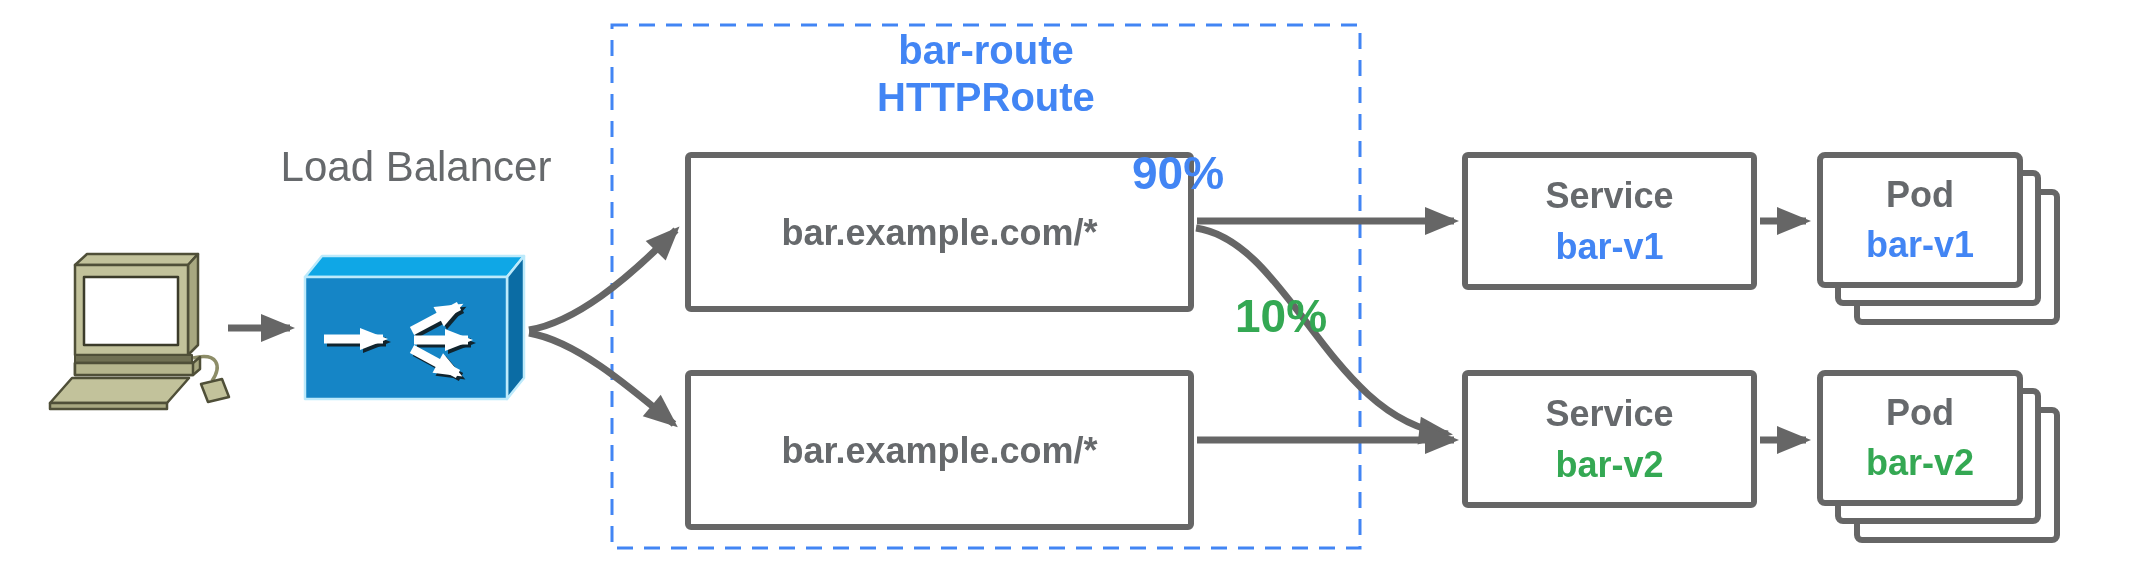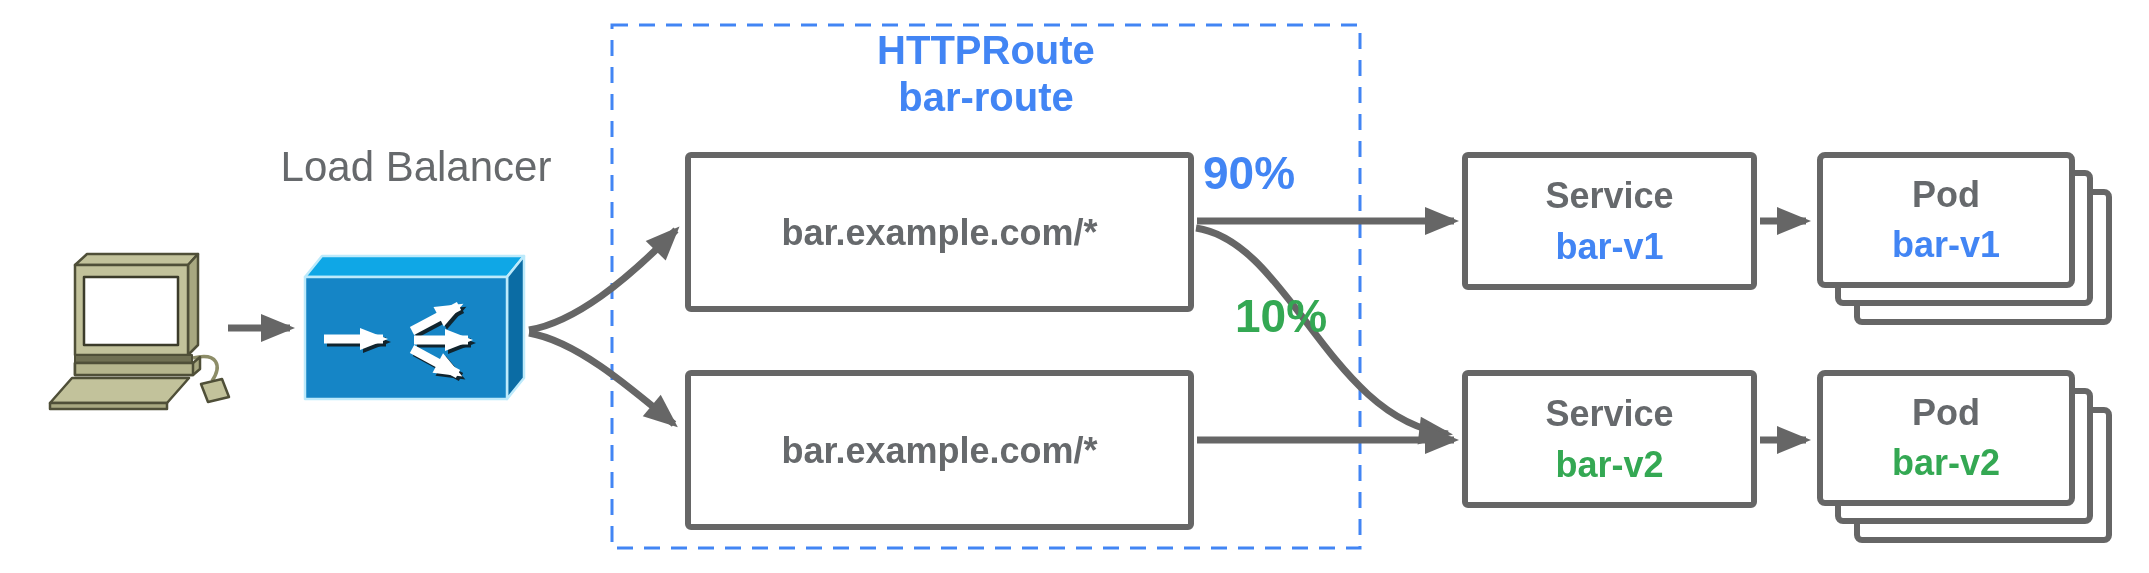--- a/index.html
+++ b/index.html
@@ -27,42 +27,42 @@
   .accent-green{color:var(--green,#34A853) !important;}
 
   .rule-box{left:685px;width:509px;height:160px;}
   #rule1{top:152px;}
   #rule2{top:370px;}
 
   .svc-box{left:1462px;width:295px;height:138px;}
   #svc1{top:152px;}
   #svc2{top:370px;}
 
-  .pod-stack{position:absolute;left:1817px;width:258px;height:136px;}
+  .pod-stack{position:absolute;left:1817px;width:206px;height:136px;}
   #pod1{top:152px;}
   #pod2{top:370px;}
   .pod-card{
     position:absolute;left:0;top:0;width:100%;height:100%;box-sizing:border-box;
     background:#fff;border:6px solid var(--gray-border,#666);border-radius:8px;
   }
   .pod-card.l3{transform:translate(37px,37px);}
   .pod-card.l2{transform:translate(18px,18px);}
   .pod-card.front{display:flex;flex-direction:column;align-items:center;justify-content:center;text-align:center;}
   .pod-card.front .line{font-weight:bold;font-size:36px;line-height:50px;color:var(--gray-text);white-space:nowrap;}
 
   .lb-label{
     position:absolute;left:216px;top:143px;width:400px;text-align:center;
     font-weight:normal;font-size:42px;color:var(--gray-text);white-space:nowrap;
   }
   .group-title{
     position:absolute;left:612px;top:27px;width:748px;text-align:center;
     font-weight:bold;font-size:40px;line-height:47px;color:var(--blue);
   }
   .weight{position:absolute;font-weight:bold;font-size:46px;line-height:48px;white-space:nowrap;}
-  #weight90{left:1203px;top:149px;}
+  #weight90{left:1132px;top:149px;}
   #weight10{left:1203px;top:292px;margin-left:32px;}
 </style>
 </head>
 <body>
 
 <div class="canvas">
 
   <svg class="underlay" viewBox="0 0 2149 573" xmlns="http://www.w3.org/2000/svg">
     <defs>
       <marker id="ah" viewBox="0 0 36 30" markerWidth="36" markerHeight="30" refX="30" refY="15" orient="auto" markerUnits="userSpaceOnUse">
@@ -120,22 +120,22 @@
     <line class="conn" x1="1197" y1="221" x2="1454" y2="221" marker-end="url(#ah)"></line>
     <path class="conn" d="M1196,228 C1290,242 1330,420 1448,434" marker-end="url(#ah)"></path>
     <line class="conn" x1="1197" y1="440" x2="1454" y2="440" marker-end="url(#ah)"></line>
     <line class="conn" x1="1760" y1="221" x2="1806" y2="221" marker-end="url(#ah)"></line>
     <line class="conn" x1="1760" y1="440" x2="1806" y2="440" marker-end="url(#ah)"></line>
   </svg>
 
   <div class="lb-label">Load Balancer</div>
 
   <div class="group-title">
+    <div>bar-route</div>
     <div>HTTPRoute</div>
-    <div>bar-route</div>
   </div>
 
   <div class="node rule-box" id="rule1">
     <div class="line">bar.example.com/*</div>
   </div>
   <div class="node rule-box" id="rule2">
     <div class="line">bar.example.com/*</div>
   </div>
 
   <div class="weight accent-blue" id="weight90">90%</div>

